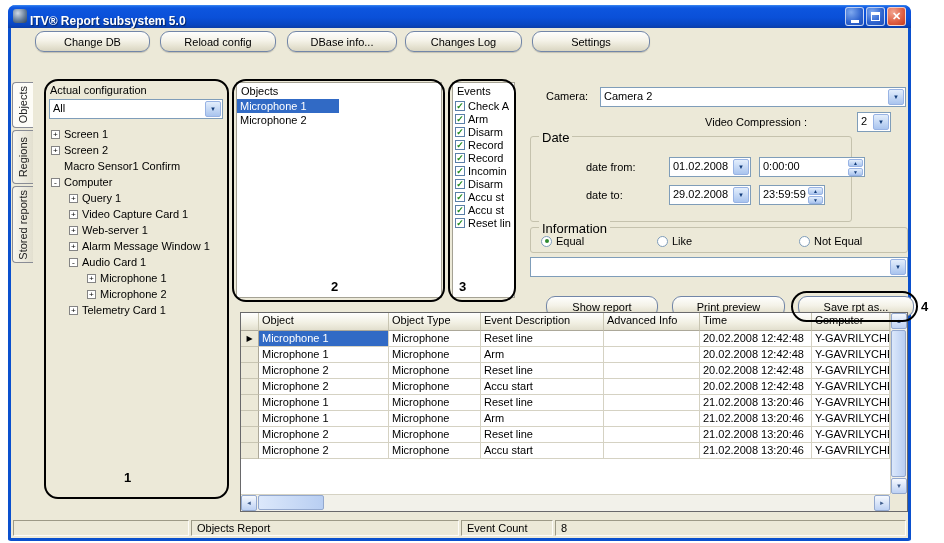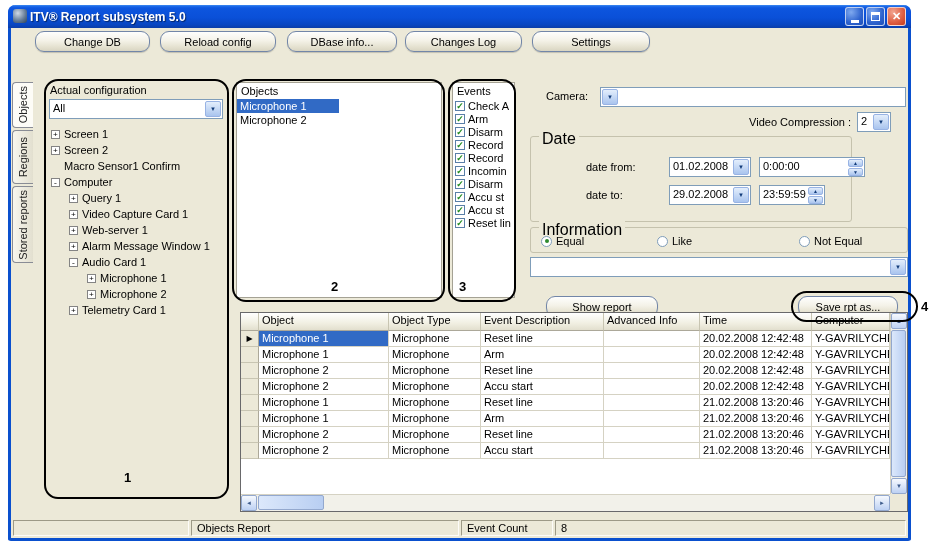--- a/index.html
+++ b/index.html
@@ -4,21 +4,21 @@
 <style>
   * { margin:0; padding:0; box-sizing:border-box; }
   html,body { width:944px; height:543px; overflow:hidden; background:#fff;
               font-family:"Liberation Sans", sans-serif; font-size:11px; color:#000; }
 
   
   .window { position:absolute; left:8px; top:5px; width:903px; height:536px;
             background:#ECE9D8; border:3px solid #0A50CE; border-top:0;
             border-radius:8px 8px 3px 3px; }
   .titlebar { position:absolute; left:-3px; top:0; width:903px; height:23px;
-              border-radius:7px 7px 0 0; padding-left:22px; display:flex; align-items:center;
+              border-radius:7px 7px 0 0; padding-left:22px; display:flex; align-items:flex-end;
               background:linear-gradient(180deg,#3C8AF0 0%,#1560E6 8%,#0D55DE 16%,#0A50D8 55%,#0846C2 85%,#0B3EA8 100%); }
   .app-icon { position:absolute; left:5px; top:4px; width:14px; height:14px; border-radius:3px;
               background:radial-gradient(circle at 35% 30%, #CFD9E6, #5F7792 60%, #2E4258); }
   .title { color:#fff; font-weight:bold; font-size:12px; text-shadow:1px 1px 1px rgba(0,0,0,.5); }
   .winbtns { position:absolute; right:5px; top:2px; display:flex; gap:2px; }
   .wb { width:19px; height:19px; border:1px solid rgba(255,255,255,.7); border-radius:3px;
         display:flex; align-items:center; justify-content:center; }
   .wb.minb,.wb.maxb { background:radial-gradient(circle at 30% 25%, #7FA9EF, #2E63CE 60%, #1E4FB8); }
   .wb.closeb { background:radial-gradient(circle at 30% 25%, #F2A490, #DD5C40 60%, #C33C1E); }
   .g-min { width:8px; height:3px; background:#fff; margin-top:9px; }
@@ -34,21 +34,21 @@
            display:flex; align-items:stretch; }
   .combo .cv { flex:1; padding:2px 3px; white-space:nowrap; overflow:hidden; }
   .ca { width:16px; margin:1px; border:1px solid #98B3E4; border-radius:2px; flex:0 0 16px;
         background:linear-gradient(180deg,#E3EEFC,#A9C4EE); display:flex; align-items:center;
         justify-content:center; font-size:6px; color:#123C7A; }
   .spin { width:15px; margin:1px; display:flex; flex-direction:column; gap:1px; flex:0 0 15px; }
   .spin .sb { flex:1; border:1px solid #98B3E4; border-radius:2px;
               background:linear-gradient(180deg,#E3EEFC,#A9C4EE); display:flex; align-items:center;
               justify-content:center; font-size:5px; color:#123C7A; }
   .group { position:absolute; border:1px solid #C5C2AD; border-radius:3px; }
-  .legend { position:absolute; top:-7px; left:8px; background:#ECE9D8; padding:0 3px; font-size:16px; }
+  .legend { position:absolute; top:-7px; left:8px; background:#ECE9D8; padding:0 3px; font-size:13px; }
   .lab { position:absolute; white-space:nowrap; font-size:11px; }
 
   
   .vtab { position:absolute; left:1px; width:21px; border:1px solid #898C95; border-right:none;
           border-radius:4px 0 0 4px; background:linear-gradient(90deg,#F8F6EE,#E2DFCF);
           display:flex; align-items:center; justify-content:center; }
   .vtab.active { background:#FDFCF7; }
   .vlabel { writing-mode:vertical-rl; transform:rotate(180deg); font-size:11px; color:#222; }
 
   
@@ -249,23 +249,24 @@
         <span class="lbl">Accu st</span>
       </div>
     <div class="ev">
         <span class="cb">✓</span>
         <span class="lbl">Reset lin</span>
       </div>
   </div>
 
   <div class="lab" style="left:535px;top:85px">Camera:</div>
   <div class="combo" style="left:589px;top:82px;width:306px">
+    <span class="cv">Camera 2</span>
     <span class="ca">▼</span>
   </div>
-  <div class="lab" style="left:650px;top:111px;width:190px;text-align:right">Video Compression :</div>
+  <div class="lab" style="left:650px;top:111px;width:190px;text-align:center">Video Compression :</div>
   <div class="combo" style="left:846px;top:107px;width:34px">
     <span class="cv">2</span>
     <span class="ca">▼</span>
   </div>
 
   <div class="group" style="left:519px;top:131px;width:322px;height:86px">
     <span class="legend">Date</span>
     <div class="lab" style="left:55px;top:24px">date from:</div>
     <div class="combo" style="left:138px;top:20px;width:82px">
       <span class="cv">01.02.2008</span>
@@ -306,21 +307,22 @@
         <span class="rc"></span>
         <span>Not Equal</span>
       </span>
   </div>
   <div class="combo" style="left:519px;top:252px;width:378px">
     <span class="cv"></span>
     <span class="ca">▼</span>
   </div>
 
   <button class="btn" style="left:535px;top:291px;width:112px">Show report</button>
-  <button class="btn" style="left:787px;top:291px;width:100px">Save rpt as...</button>
+  <button class="btn" style="left:661px;top:291px;width:113px">Print preview</button>
+  <button class="btn" style="left:787px;top:291px;width:116px">Save rpt as...</button>
 
   <div class="grid">
     <div class="gbody">
       <div class="grow ghead">
         <div class="gcell selc"></div>
         <div class="gcell c0">Object</div>
         <div class="gcell c1">Object Type</div>
         <div class="gcell c2">Event Description</div>
         <div class="gcell c3">Advanced Info</div>
         <div class="gcell c4">Time</div>

